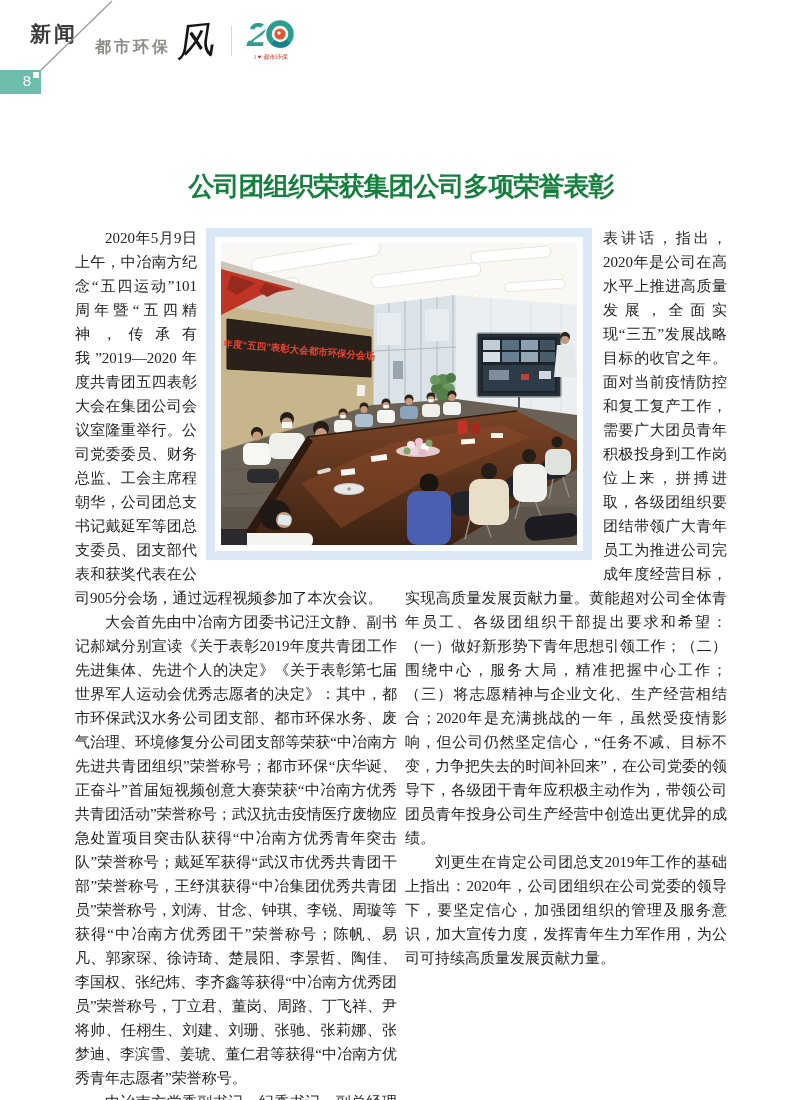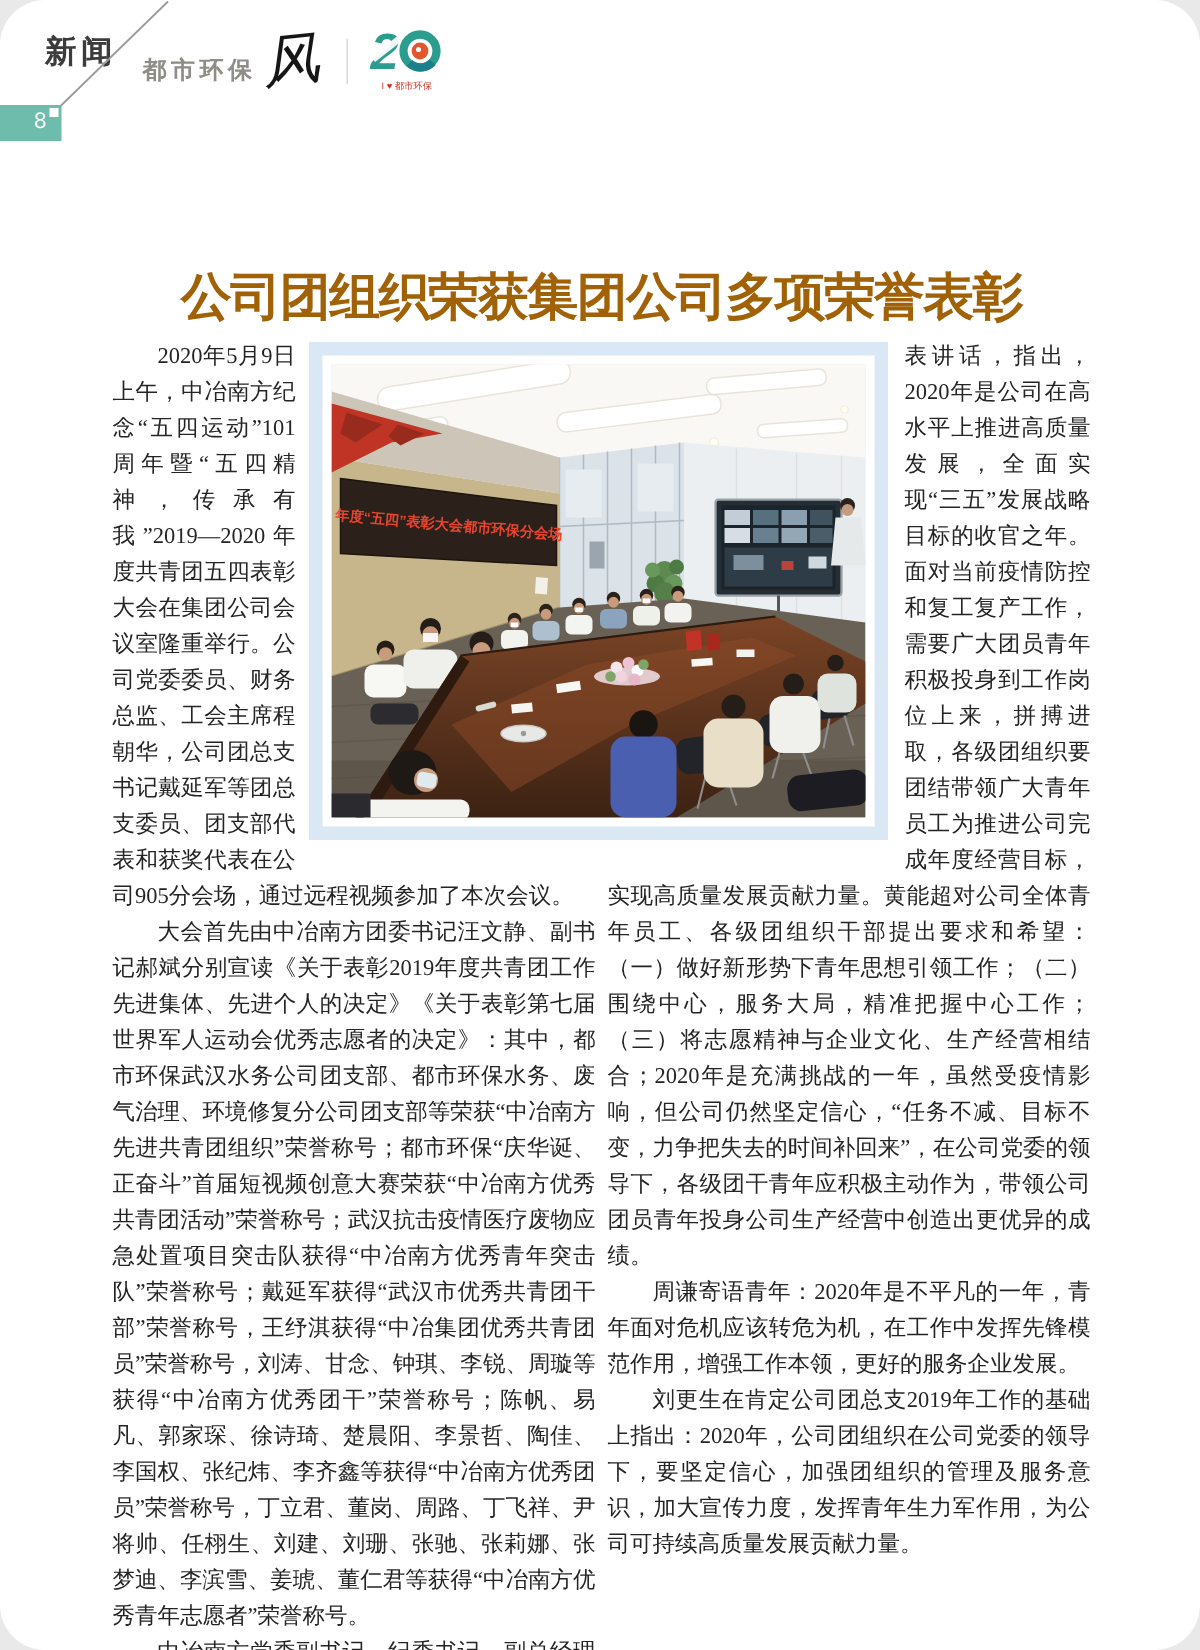--- a/index.html
+++ b/index.html
@@ -1,36 +1,36 @@
 <!DOCTYPE html>
 <html><head>
 <meta charset="utf-8">
 <style>
   html,body{margin:0;padding:0;background:#e9e9e9;}
   .page{position:relative;width:800px;height:1100px;background:#ffffff;overflow:hidden;
-        font-family:"Liberation Serif","DejaVu Serif",serif;border-radius:30px;}
+        font-family:"Liberation Serif","DejaVu Serif",serif;}
   
   .section-label{position:absolute;left:30px;top:20px;font-size:21px;font-weight:bold;
         color:#3c3c3c;letter-spacing:3px;font-family:"Liberation Sans","DejaVu Sans",sans-serif;}
   .hdr-line{position:absolute;left:0;top:0;}
   .pagenum{position:absolute;left:0;top:70px;width:41px;height:24px;background:#6ebcab;}
   .pagenum .num{position:absolute;right:10px;top:2px;color:#fff;font-size:15px;
         font-family:"Liberation Sans","DejaVu Sans",sans-serif;}
   .pagenum .corner{position:absolute;right:2px;top:2px;width:6px;height:6px;background:#fff;}
   .masthead{position:absolute;left:95px;top:16px;height:50px;display:flex;align-items:center;}
   .brand{font-size:16px;color:#8e8d87;font-weight:bold;letter-spacing:3px;margin-top:12px;}
   .seal{font-size:38px;color:#161616;font-style:italic;line-height:1;margin:0 6px 0 4px;
         transform:rotate(-6deg);}
   .mdiv{width:1px;height:30px;background:#d8d8d4;margin:0 12px;}
   .anniv{display:flex;flex-direction:column;align-items:center;}
   .tagline{font-size:10px;transform:scale(0.62);transform-origin:center top;color:#c23b2a;
         white-space:nowrap;margin-top:-1px;font-family:"Liberation Sans",sans-serif;}
   
-  .headline{position:absolute;left:75px;width:652px;top:152px;text-align:center;font-size:34px;
-        font-weight:800;color:#a16207;letter-spacing:-1px;
+  .headline{position:absolute;left:75px;width:652px;top:152px;text-align:center;font-size:26px;
+        font-weight:800;color:#15803d;letter-spacing:-1px;
         font-family:"Liberation Sans","DejaVu Sans",sans-serif;}
   
   .body{position:absolute;left:75px;top:226px;width:652px;}
   .col{position:absolute;top:0;width:322px;font-size:15px;line-height:24px;text-align:justify;
         color:#242424;}
   .col-left{left:0;}
   .col-right{left:330px;}
   .col p{margin:0;}
   .indent{text-indent:2em;}
   .sp-r{float:right;width:200px;height:338px;}
@@ -77,21 +77,20 @@
   <div class="body">
     <div class="col col-left">
       <div class="sp-r"></div>
       <p class="indent">2020年5月9日上午，中冶南方纪念“五四运动”101周年暨“五四精神，传承有我”2019—2020年度共青团五四表彰大会在集团公司会议室隆重举行。公司党委委员、财务总监、工会主席程朝华，公司团总支书记戴延军等团总支委员、团支部代表和获奖代表在公司905分会场，通过远程视频参加了本次会议。</p>
       <p class="indent">大会首先由中冶南方团委书记汪文静、副书记郝斌分别宣读《关于表彰2019年度共青团工作先进集体、先进个人的决定》《关于表彰第七届世界军人运动会优秀志愿者的决定》：其中，都市环保武汉水务公司团支部、都市环保水务、废气治理、环境修复分公司团支部等荣获“中冶南方先进共青团组织”荣誉称号；都市环保“庆华诞、正奋斗”首届短视频创意大赛荣获“中冶南方优秀共青团活动”荣誉称号；武汉抗击疫情医疗废物应急处置项目突击队获得“中冶南方优秀青年突击队”荣誉称号；戴延军获得“武汉市优秀共青团干部”荣誉称号，王纾淇获得“中冶集团优秀共青团员”荣誉称号，刘涛、甘念、钟琪、李锐、周璇等获得“中冶南方优秀团干”荣誉称号；陈帆、易凡、郭家琛、徐诗琦、楚晨阳、李景哲、陶佳、李国权、张纪炜、李齐鑫等获得“中冶南方优秀团员”荣誉称号，丁立君、董岗、周路、丁飞祥、尹将帅、任栩生、刘建、刘珊、张驰、张莉娜、张梦迪、李滨雪、姜琥、董仁君等获得“中冶南方优秀青年志愿者”荣誉称号。</p>
       <p class="indent">中冶南方党委副书记、纪委书记、副总经理黄能超发</p>
     </div>
     <div class="col col-right">
       <div class="sp-l"></div>
       <p>表讲话，指出，2020年是公司在高水平上推进高质量发展，全面实现“三五”发展战略目标的收官之年。面对当前疫情防控和复工复产工作，需要广大团员青年积极投身到工作岗位上来，拼搏进取，各级团组织要团结带领广大青年员工为推进公司完成年度经营目标，实现高质量发展贡献力量。黄能超对公司全体青年员工、各级团组织干部提出要求和希望：（一）做好新形势下青年思想引领工作；（二）围绕中心，服务大局，精准把握中心工作；（三）将志愿精神与企业文化、生产经营相结合；2020年是充满挑战的一年，虽然受疫情影响，但公司仍然坚定信心，“任务不减、目标不变，力争把失去的时间补回来”，在公司党委的领导下，各级团干青年应积极主动作为，带领公司团员青年投身公司生产经营中创造出更优异的成绩。</p>
-      <p class="indent">周谦寄语青年：2020年是不平凡的一年，青年面对危机应该转危为机，在工作中发挥先锋模范作用，增强工作本领，更好的服务企业发展。</p>
       <p class="indent">刘更生在肯定公司团总支2019年工作的基础上指出：2020年，公司团组织在公司党委的领导下，要坚定信心，加强团组织的管理及服务意识，加大宣传力度，发挥青年生力军作用，为公司可持续高质量发展贡献力量。</p>
 
     </div>
   </div>
 
   <div class="photo">
     <div class="mat">
       <svg class="scene" viewBox="0 0 356 302" preserveAspectRatio="none">
 
         <rect x="0" y="0" width="356" height="125" fill="#f4f1ec"></rect>

